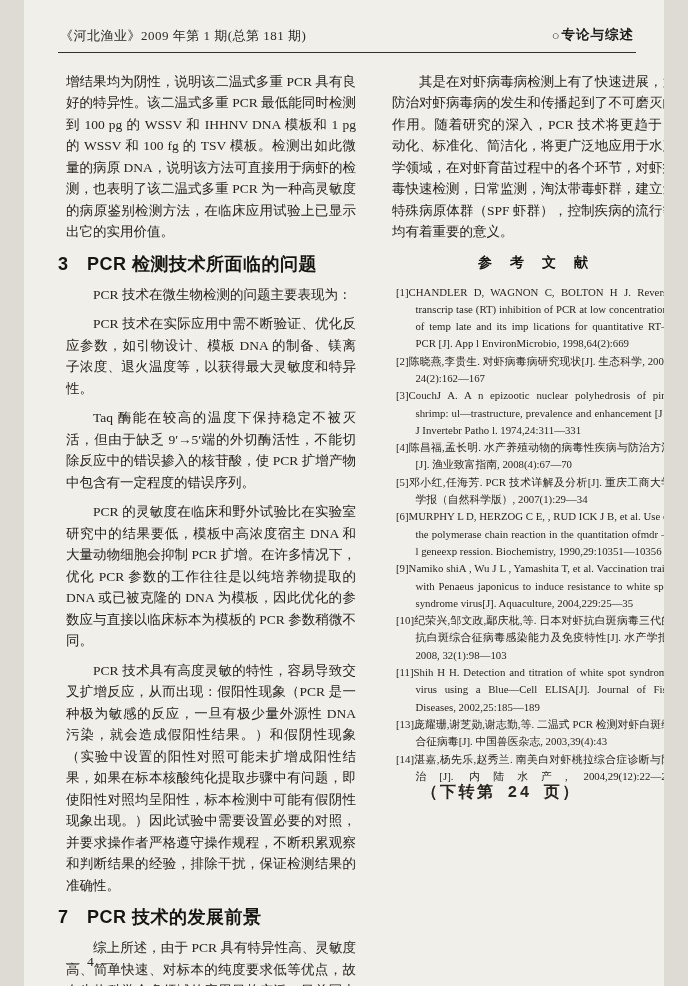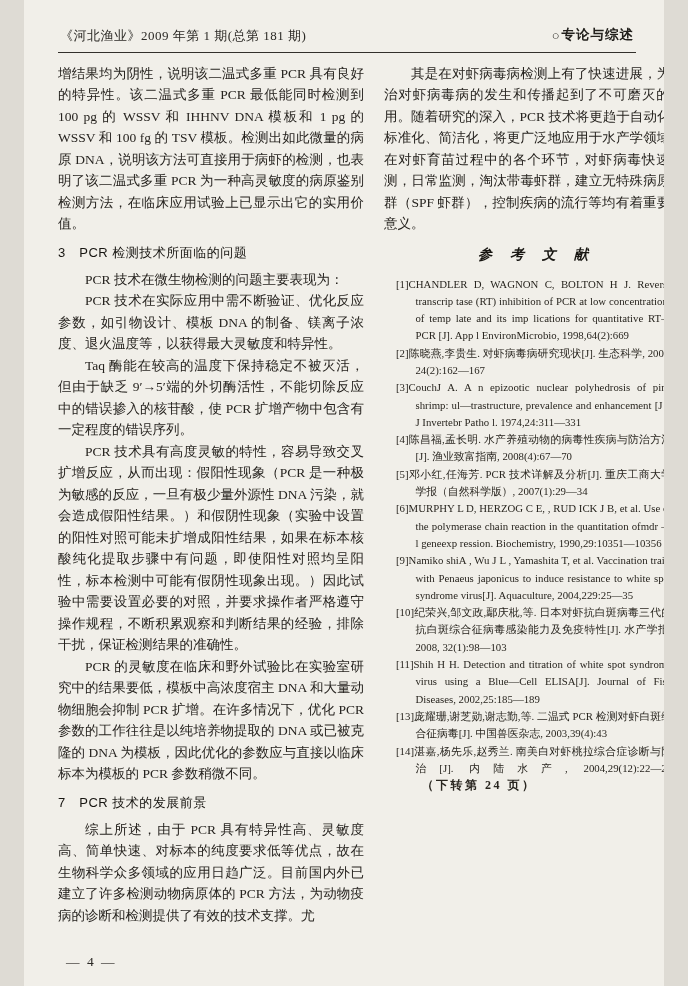--- a/index.html
+++ b/index.html
@@ -27,47 +27,47 @@
   }
   .column-tag .circle { font-weight:normal; font-size:13px; }
   .rule { border-top:1.6px solid #33302b; margin:0 0 10px 0; }
 
   
   .columns { display:flex; gap:20px; }
   .col-left  { width:306px; flex:none; }
   .col-right { width:300px; flex:none; }
 
   .col-left p, .col-right p.intro {
-    margin:0; font-size:13.5px; line-height:21.5px;
+    margin:8px; font-size:13.5px; line-height:21.5px;
     text-align:justify; text-indent:2em;
     color:#26231f;
   }
   p.no-indent { text-indent:0; }
 
   h2.section-heading {
     font-family:"Liberation Sans","DejaVu Sans",sans-serif;
-    font-size:13px; font-weight:normal; color:#171511;
+    font-size:18px; font-weight:bold; color:#171511;
     margin:9px 0 7px 0; letter-spacing:0.5px;
   }
 
   h3.refs-heading {
     font-family:"Liberation Sans","DejaVu Sans",sans-serif;
     text-align:center; font-size:14px; font-weight:bold; color:#171511;
-    margin:11px 0 9px 0; letter-spacing:2px;font-style:italic;
+    margin:11px 0 9px 0; letter-spacing:2px;
   }
   ol.refs { list-style:none; margin:12px; padding:0; }
   ol.refs li {
     font-size:10.8px; line-height:17.3px; text-align:justify;
     padding-left:1.8em; text-indent:-1.8em; color:#28251f;
     margin:0;
   }
   .continued-note {
-    font-size:12px; font-weight:bold; letter-spacing:2.5px;
+    font-size:16px; font-weight:bold; letter-spacing:2.5px;
     white-space:nowrap; margin-left:6px;
-    font-family:Liberation Serif, serif;
+    font-family:Liberation Mono, monospace;
   }
   .page-number {
     position:absolute; left:42px; bottom:16px;
     font-size:13.5px; letter-spacing:2px; color:#2b2925;
   }
 </style>
 </head>
 <body>
 
 <div class="page">
@@ -83,22 +83,22 @@
   <div class="rule"></div>
 
   <main class="columns">
 
     <section class="col-left">
       <p class="no-indent">增结果均为阴性，说明该二温式多重 PCR 具有良好的特异性。该二温式多重 PCR 最低能同时检测到 100 pg 的 WSSV 和 IHHNV DNA 模板和 1 pg 的 WSSV 和 100 fg 的 TSV 模板。检测出如此微量的病原 DNA，说明该方法可直接用于病虾的检测，也表明了该二温式多重 PCR 为一种高灵敏度的病原鉴别检测方法，在临床应用试验上已显示出它的实用价值。</p>
       <h2 class="section-heading">3　PCR 检测技术所面临的问题</h2>
       <p>PCR 技术在微生物检测的问题主要表现为：</p>
       <p>PCR 技术在实际应用中需不断验证、优化反应参数，如引物设计、模板 DNA 的制备、镁离子浓度、退火温度等，以获得最大灵敏度和特异性。</p>
       <p>Taq 酶能在较高的温度下保持稳定不被灭活，但由于缺乏 9′→5′端的外切酶活性，不能切除反应中的错误掺入的核苷酸，使 PCR 扩增产物中包含有一定程度的错误序列。</p>
+      <p>PCR 的灵敏度在临床和野外试验比在实验室研究中的结果要低，模板中高浓度宿主 DNA 和大量动物细胞会抑制 PCR 扩增。在许多情况下，优化 PCR 参数的工作往往是以纯培养物提取的 DNA 或已被克隆的 DNA 为模板，因此优化的参数应与直接以临床标本为模板的 PCR 参数稍微不同。</p>
       <p>PCR 技术具有高度灵敏的特性，容易导致交叉扩增反应，从而出现：假阳性现象（PCR 是一种极为敏感的反应，一旦有极少量外源性 DNA 污染，就会造成假阳性结果。）和假阴性现象（实验中设置的阳性对照可能未扩增成阳性结果，如果在标本核酸纯化提取步骤中有问题，即使阳性对照均呈阳性，标本检测中可能有假阴性现象出现。）因此试验中需要设置必要的对照，并要求操作者严格遵守操作规程，不断积累观察和判断结果的经验，排除干扰，保证检测结果的准确性。</p>
-      <p>PCR 的灵敏度在临床和野外试验比在实验室研究中的结果要低，模板中高浓度宿主 DNA 和大量动物细胞会抑制 PCR 扩增。在许多情况下，优化 PCR 参数的工作往往是以纯培养物提取的 DNA 或已被克隆的 DNA 为模板，因此优化的参数应与直接以临床标本为模板的 PCR 参数稍微不同。</p>
       <h2 class="section-heading">7　PCR 技术的发展前景</h2>
       <p>综上所述，由于 PCR 具有特异性高、灵敏度高、简单快速、对标本的纯度要求低等优点，故在生物科学众多领域的应用日趋广泛。目前国内外已建立了许多检测动物病原体的 PCR 方法，为动物疫病的诊断和检测提供了有效的技术支撑。尤</p>
     </section>
 
     <section class="col-right">
       <p class="intro no-indent">其是在对虾病毒病检测上有了快速进展，为防治对虾病毒病的发生和传播起到了不可磨灭的作用。随着研究的深入，PCR 技术将更趋于自动化、标准化、简洁化，将更广泛地应用于水产学领域，在对虾育苗过程中的各个环节，对虾病毒快速检测，日常监测，淘汰带毒虾群，建立无特殊病原体群（SPF 虾群），控制疾病的流行等均有着重要的意义。</p>
       <h3 class="refs-heading">参　考　文　献</h3>
       <ol class="refs">
         <li>[1]CHANDLER D, WAGNON C, BOLTON H J. Reverse transcrip tase (RT) inhibition of PCR at low concentrations of temp late and its imp lications for quantitative RT—PCR [J]. App l EnvironMicrobio, 1998,64(2):669</li>
         <li>[2]陈晓燕,李贵生. 对虾病毒病研究现状[J]. 生态科学, 2005, 24(2):162—167</li>

